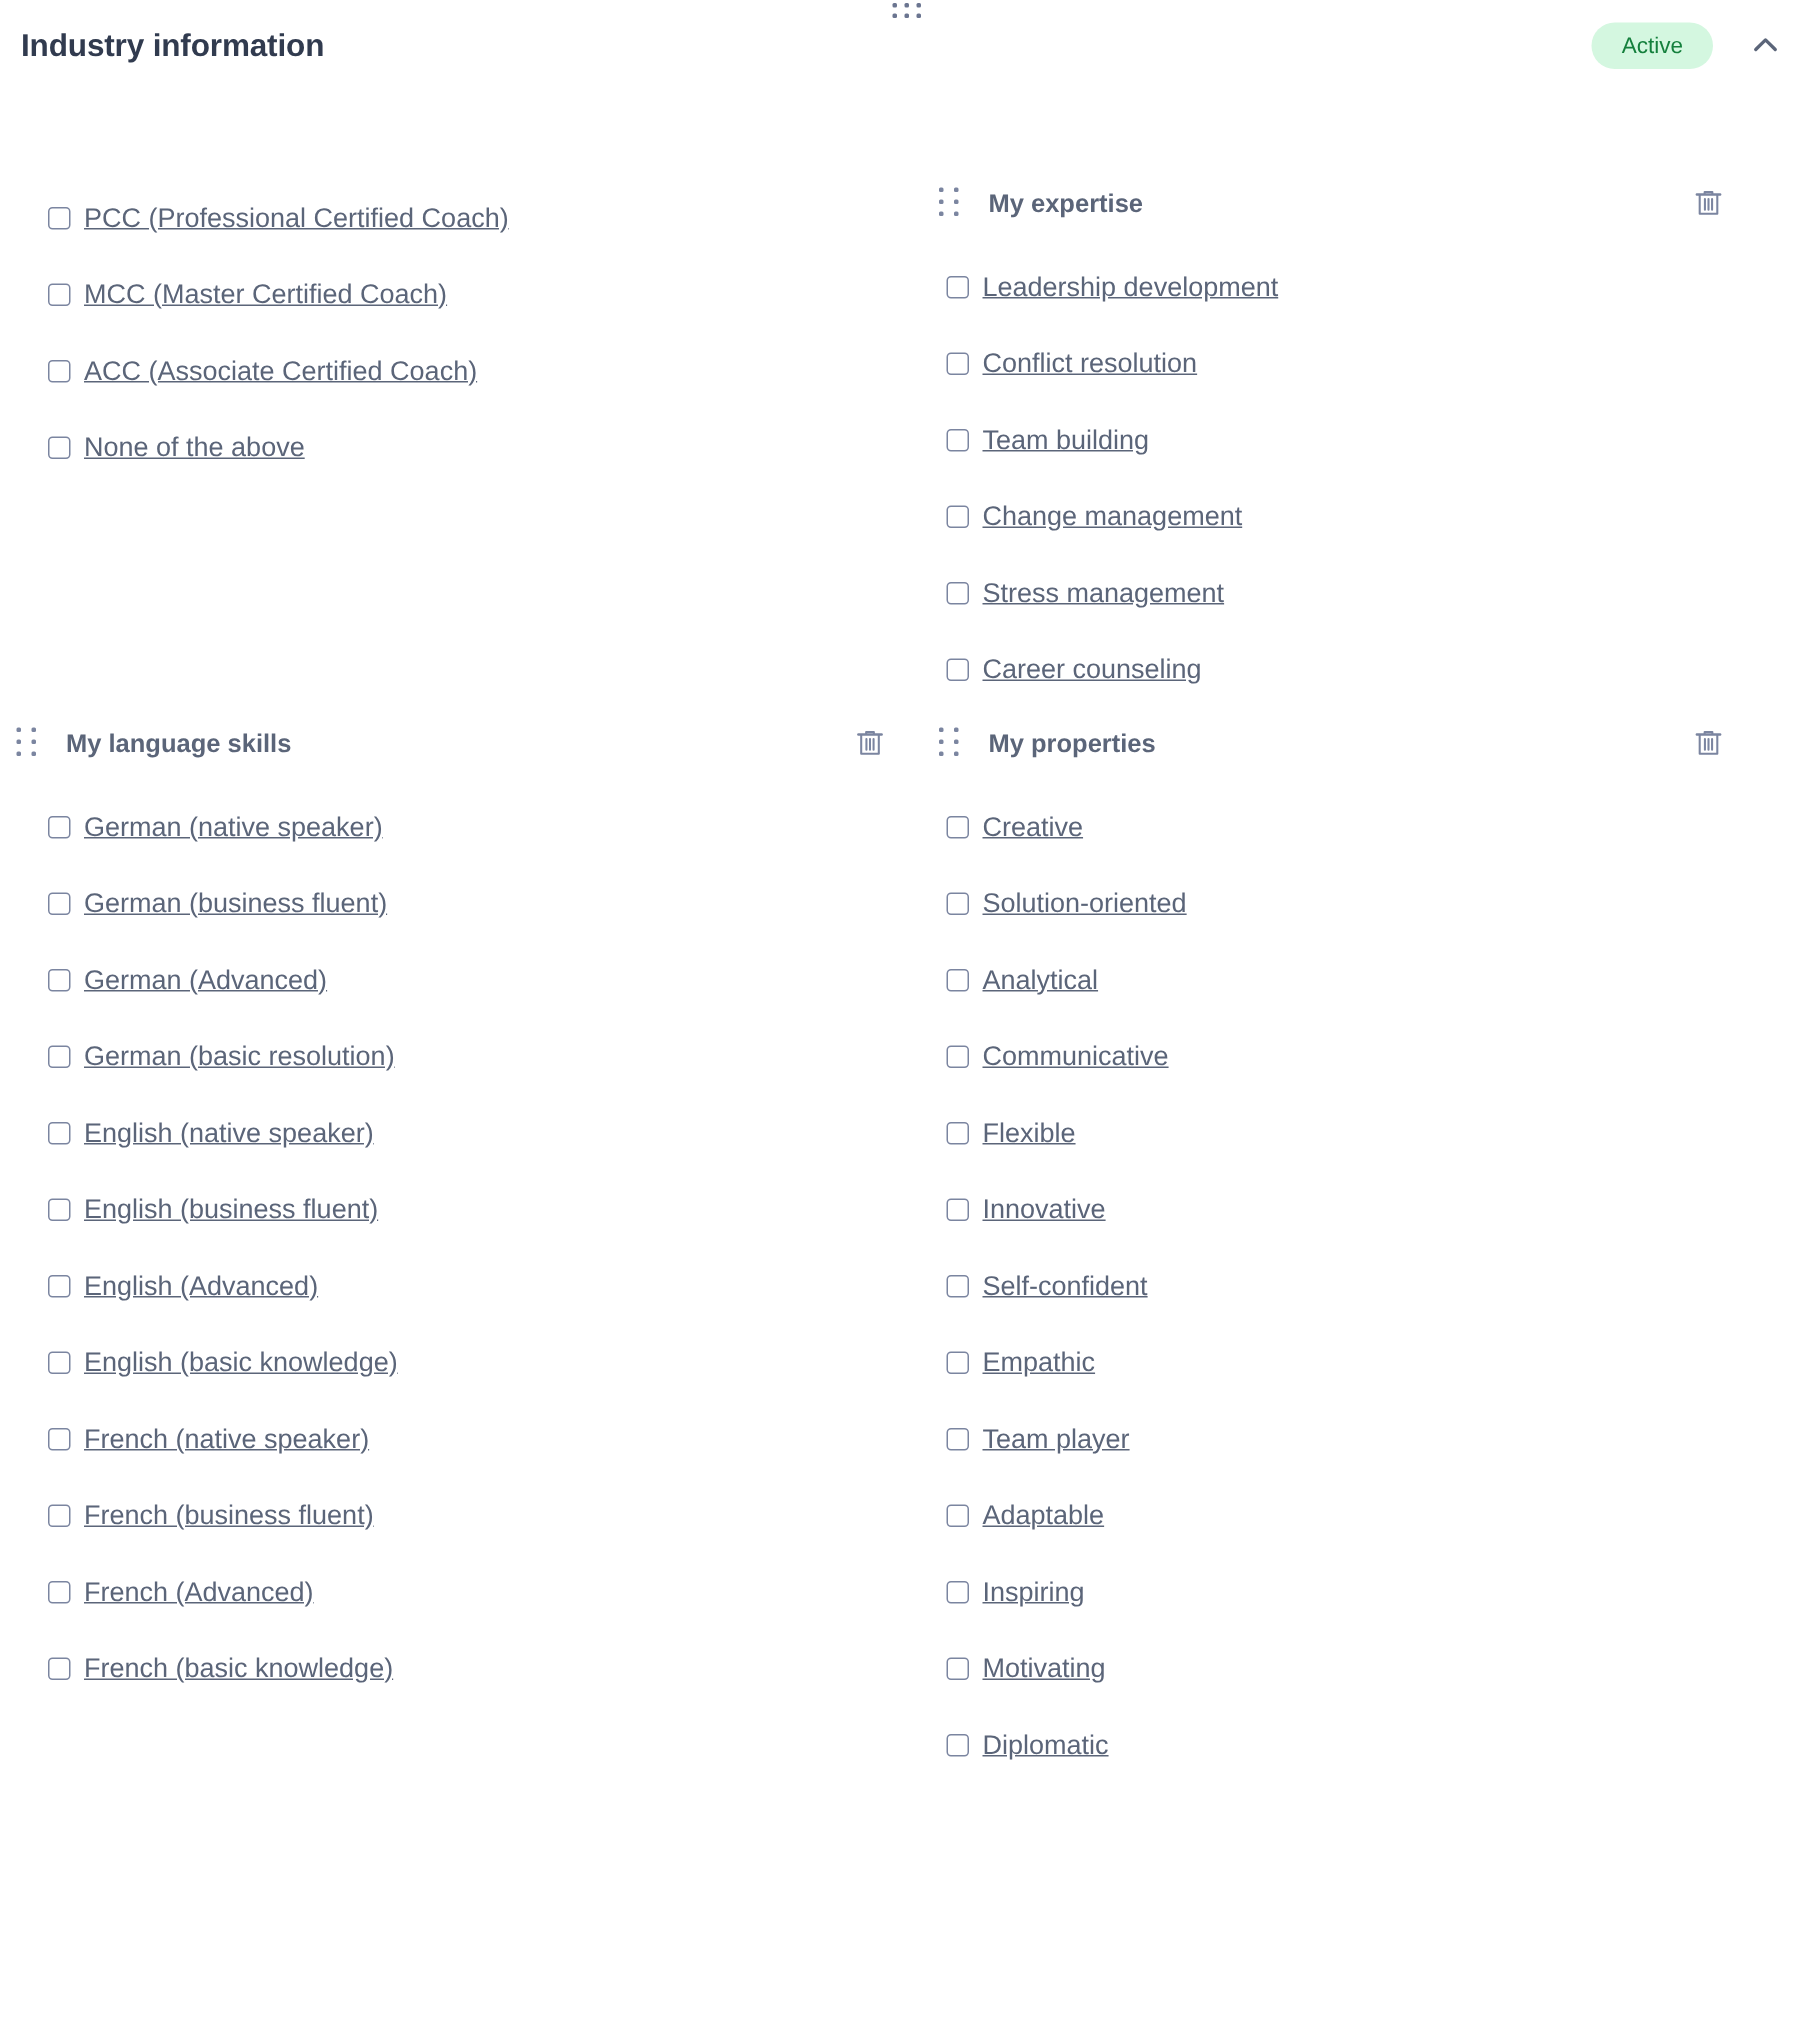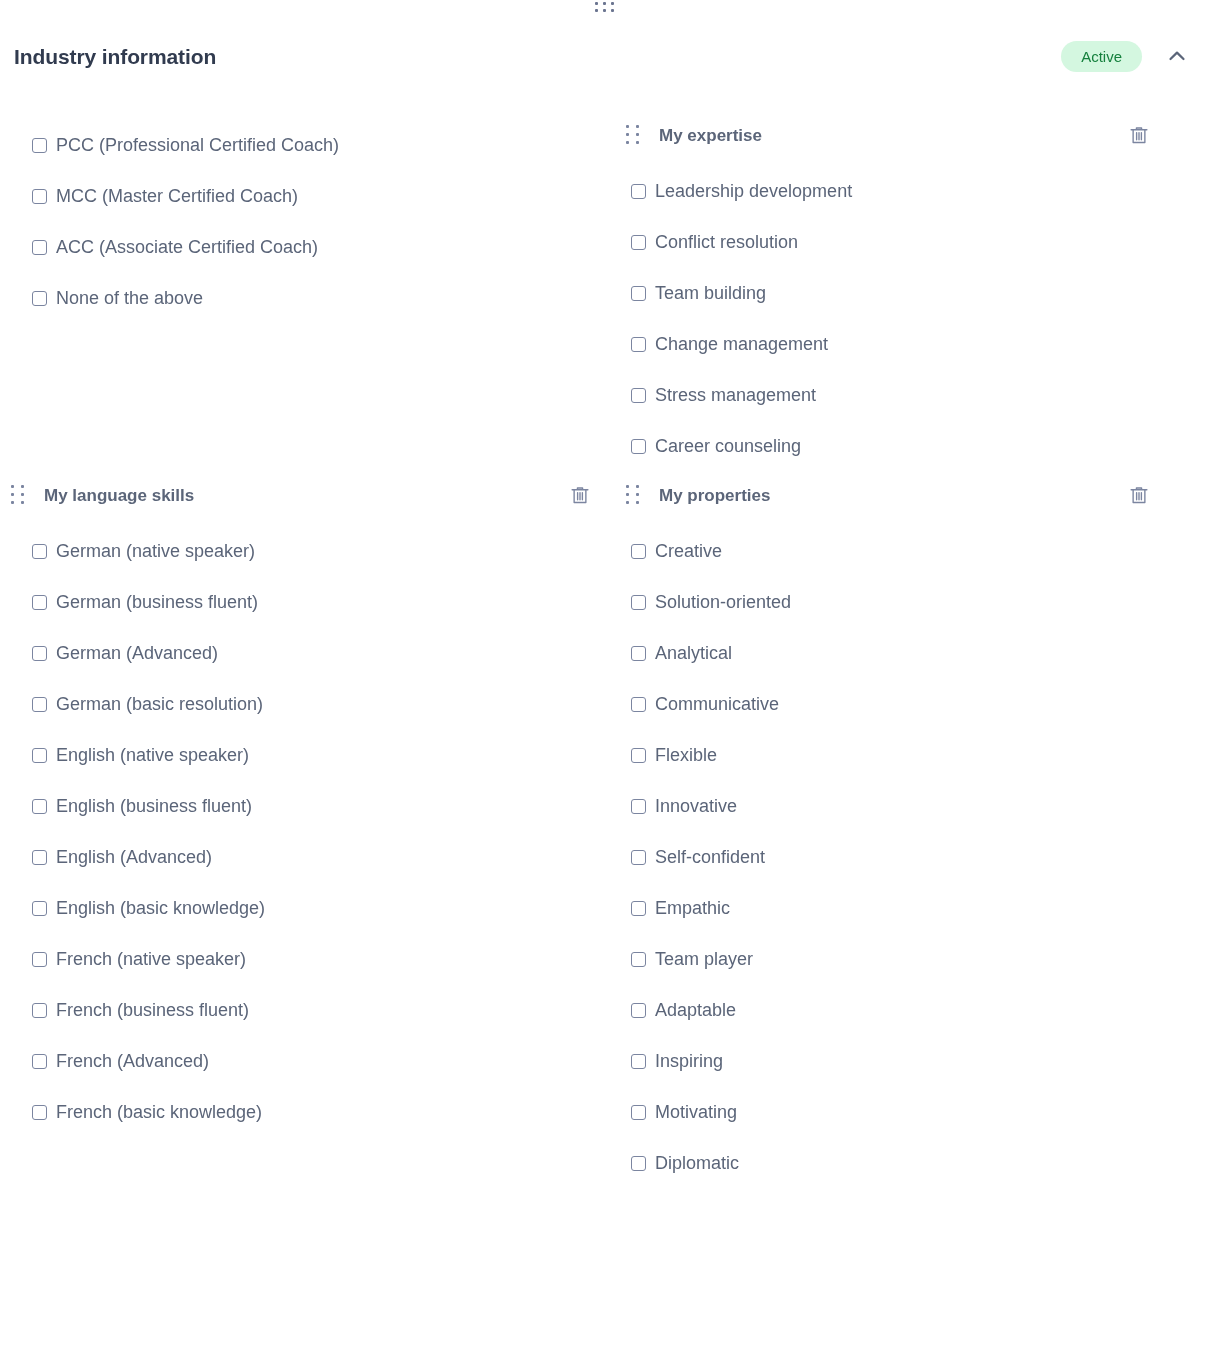--- a/index.html
+++ b/index.html
@@ -37,21 +37,21 @@
   .dotgrid-h i {
     width: 3px; height: 3px;
     background: #6b7590;
     border-radius: 1px;
     display: block;
   }
 
   
   .section-header {
     position: absolute;
-    top: 30px;
+    top: 4px;
     left: 0;
     width: 1210px;
     height: 52px;
     display: flex;
     align-items: center;
     padding: 0 16px 0 14px;
   }
   .section-title {
     font-size: 21px;
     font-weight: 700;
@@ -153,20 +153,21 @@
     border-radius: 3px;
     background: #fff;
     display: block;
   }
   .opt-label {
     font-size: 18px;
     color: #5b6579;
     margin-left: 9px;
     line-height: 1.1;
     white-space: nowrap;
+    text-decoration: underline;
   }
 
   
   .col2 .options { padding-left: 16px; }
   .col2 .block-head { padding-right: 36px; }
 </style>
 </head>
 <body>
 
 <div class="top-handle">

